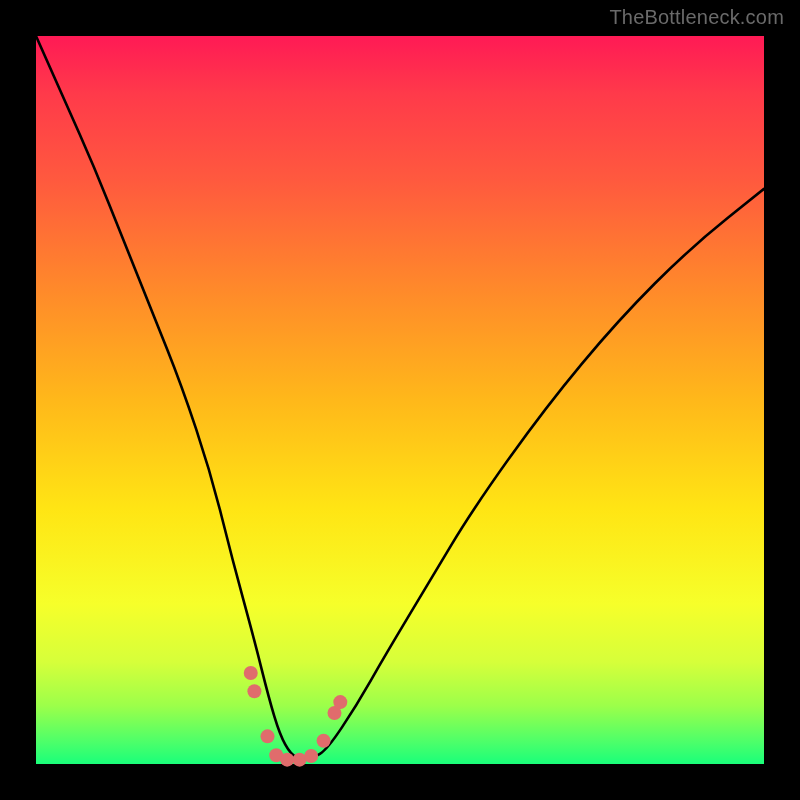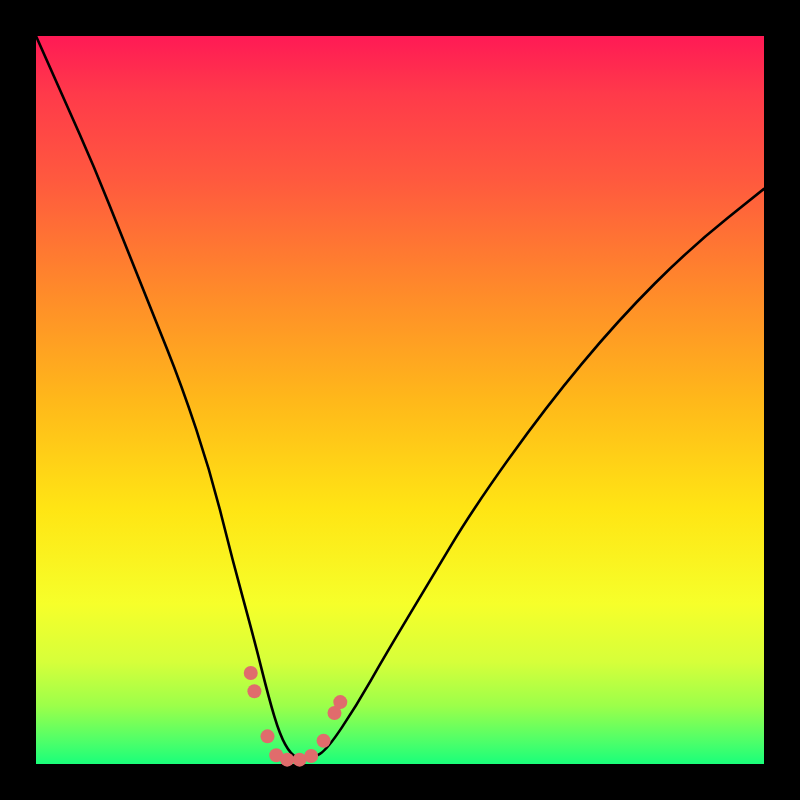--- a/index.html
+++ b/index.html
@@ -57,20 +57,21 @@
     color: #6a6a6a;
     font-size: 20px;
     letter-spacing: 0.2px;
     font-weight: 500;
   }
 </style>
 </head>
 <body>
 
 <div class="frame">
+  <span class="watermark">TheBottleneck.com</span>
 
   <div class="plot">
     <svg viewBox="0 0 728 728" preserveAspectRatio="none">
       <path id="curve-path" fill="none" stroke="#000000" stroke-width="2.6" stroke-linejoin="round" stroke-linecap="round" d="M 0.00 0.00 Q 29.12 65.52 43.68 98.28 Q 58.24 131.04 72.80 167.44 Q 87.36 203.84 101.92 240.24 Q 116.48 276.64 131.04 313.04 Q 145.60 349.44 160.16 393.12 Q 174.72 436.80 185.64 480.48 Q 196.56 524.16 207.48 564.20 Q 218.40 604.24 225.68 633.36 Q 232.96 662.48 238.42 680.68 Q 243.88 698.88 249.34 708.71 Q 254.80 718.54 260.26 721.08 Q 265.72 723.63 271.18 722.90 Q 276.64 722.18 283.92 717.81 Q 291.20 713.44 305.76 691.60 Q 320.32 669.76 334.88 644.28 Q 349.44 618.80 371.28 582.40 Q 393.12 546.00 414.96 509.60 Q 436.80 473.20 473.20 422.24 Q 509.60 371.28 546.00 327.60 Q 582.40 283.92 618.80 247.52 Q 655.20 211.12 691.60 182.00 T 728.00 152.88"></path>
       <g id="markers-group">
           <circle cx="214.76" cy="637.00" r="7" fill="#e06c6c" stroke="#d94f4f" stroke-width="0"></circle>
           <circle cx="218.40" cy="655.20" r="7" fill="#e06c6c" stroke="#d94f4f" stroke-width="0"></circle>
           <circle cx="231.50" cy="700.34" r="7" fill="#e06c6c" stroke="#d94f4f" stroke-width="0"></circle>
           <circle cx="240.24" cy="719.26" r="7" fill="#e06c6c" stroke="#d94f4f" stroke-width="0"></circle>
           <circle cx="251.16" cy="723.63" r="7" fill="#e06c6c" stroke="#d94f4f" stroke-width="0"></circle>

